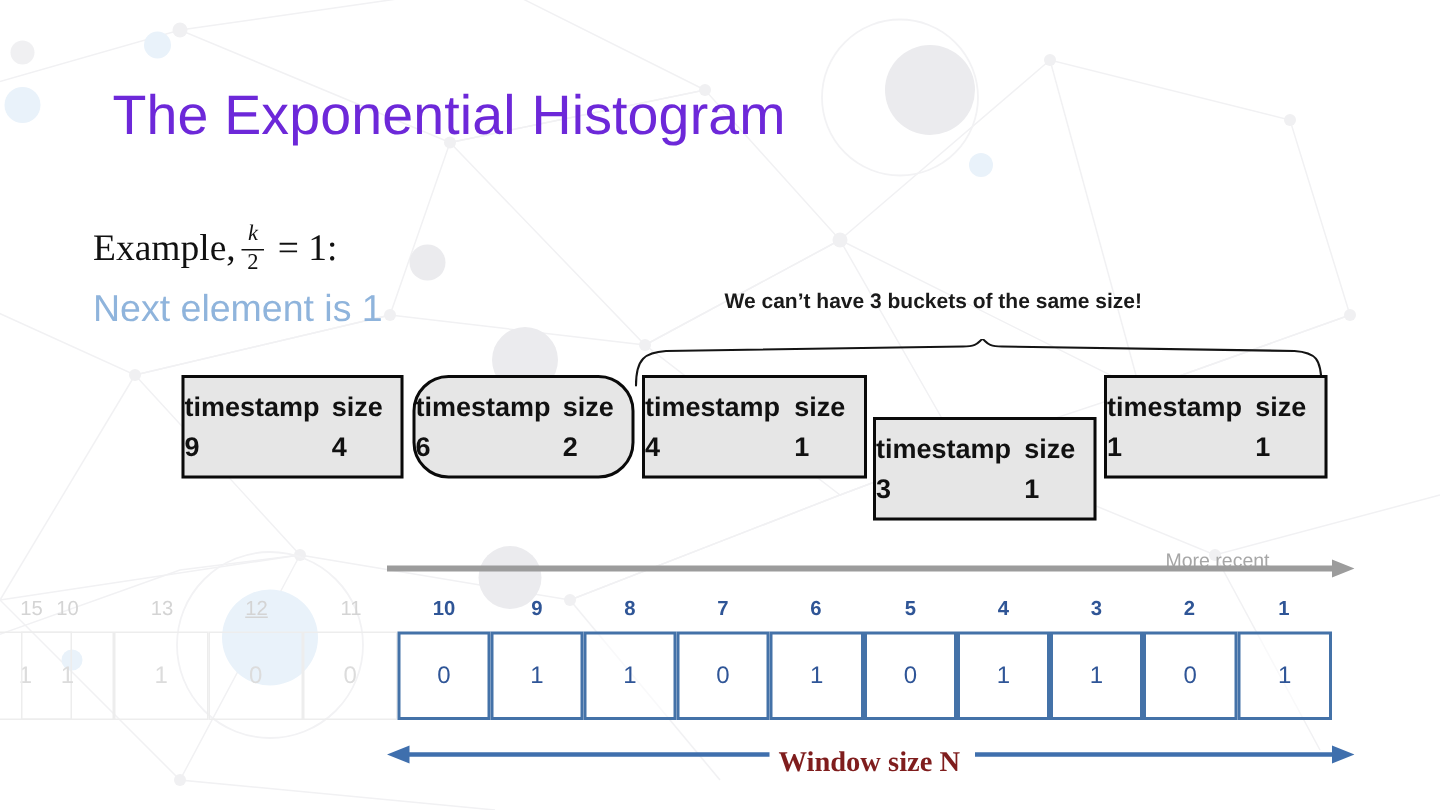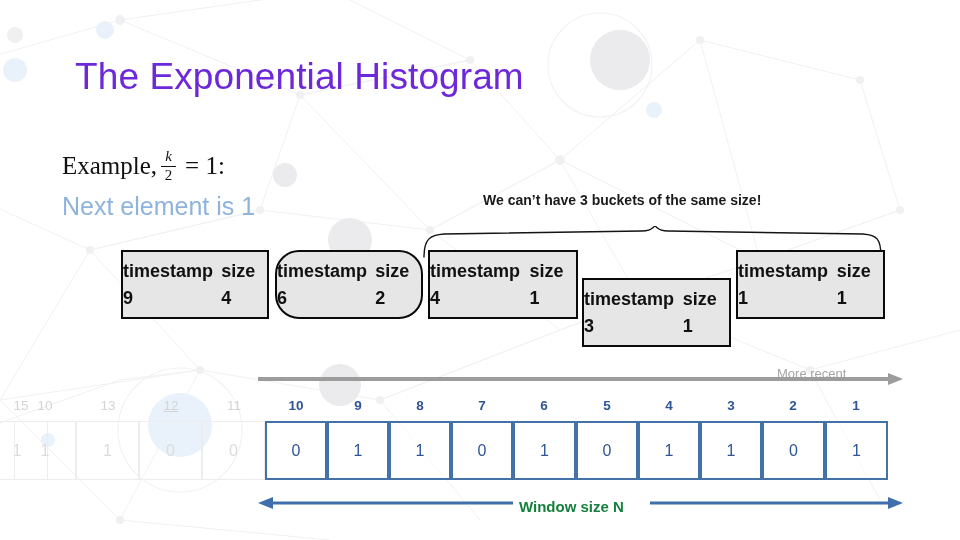--- a/index.html
+++ b/index.html
@@ -77,21 +77,21 @@
     display:flex;align-items:center;justify-content:center;
     font-size:16px;color:#2f5597;box-sizing:border-box;
     background:rgba(255,255,255,.55);
   }
   .cell.active{border:2px solid #4472a8;}
   .cell.faded{border:1px solid #ededed;color:#dcdcdc;background:transparent;}
 
   
   .winlabel{
     position:absolute;left:519px;top:498px;
-    font-size:15px;color:#15803d;white-space:nowrap;font-weight:bold;
+    font-size:19px;color:#7f1d1d;white-space:nowrap;font-weight:bold;font-family:Liberation Serif, serif;
   }
   #winarrows{position:absolute;left:258px;top:496px;}
 </style>
 </head>
 <body>
 
 <div id="slide">
 
   <svg id="bg" viewBox="0 0 960 540" xmlns="http://www.w3.org/2000/svg">
     <g stroke="#f1f1f3" stroke-width="1" fill="none">

